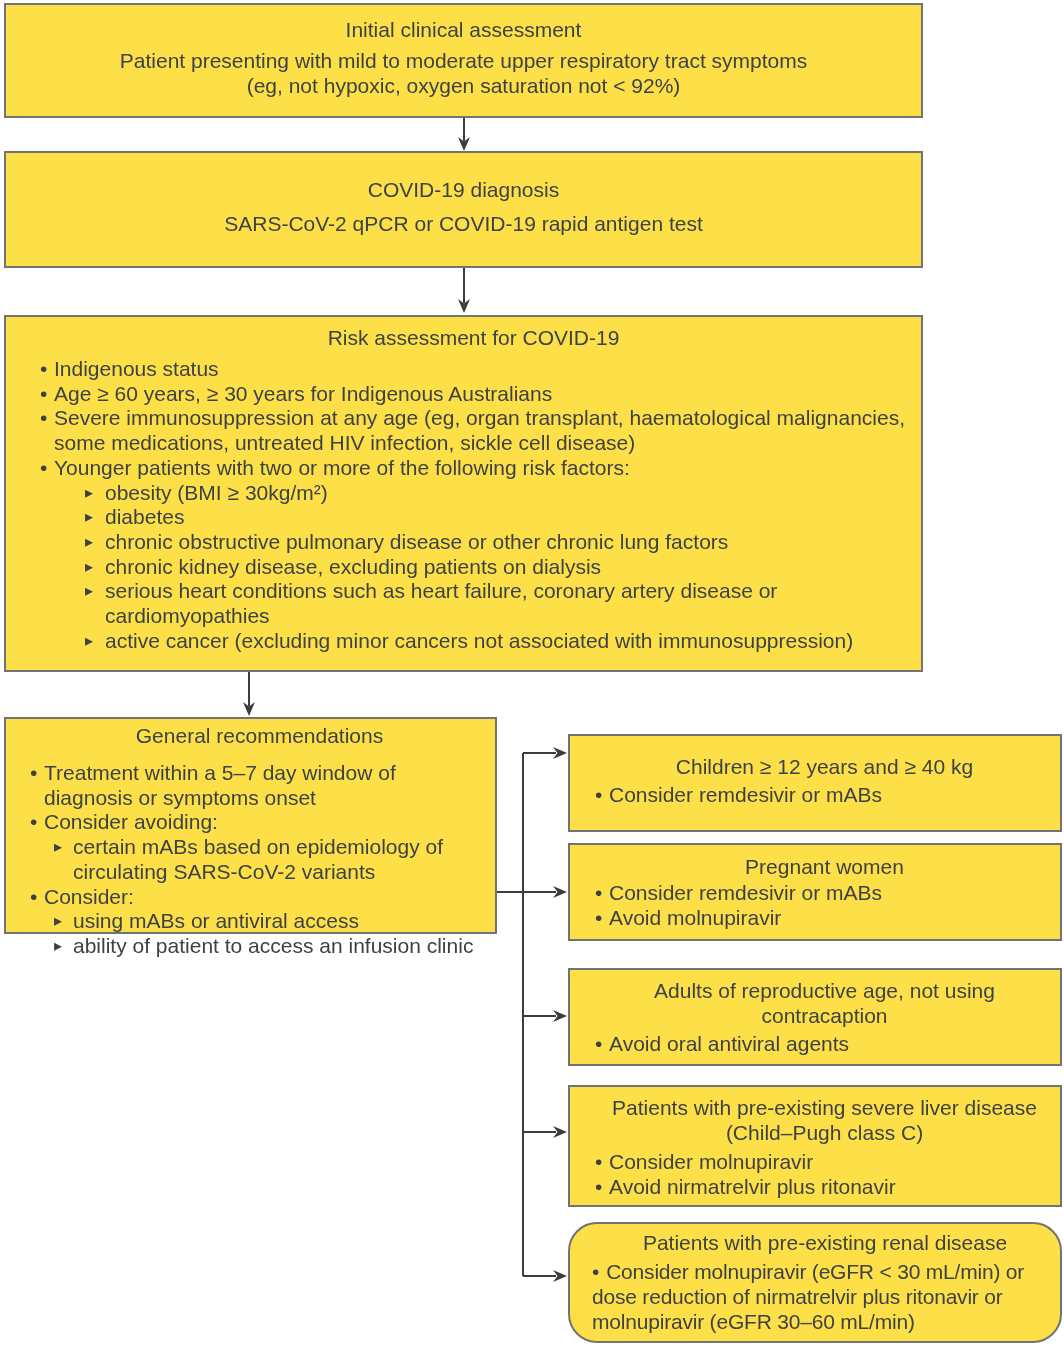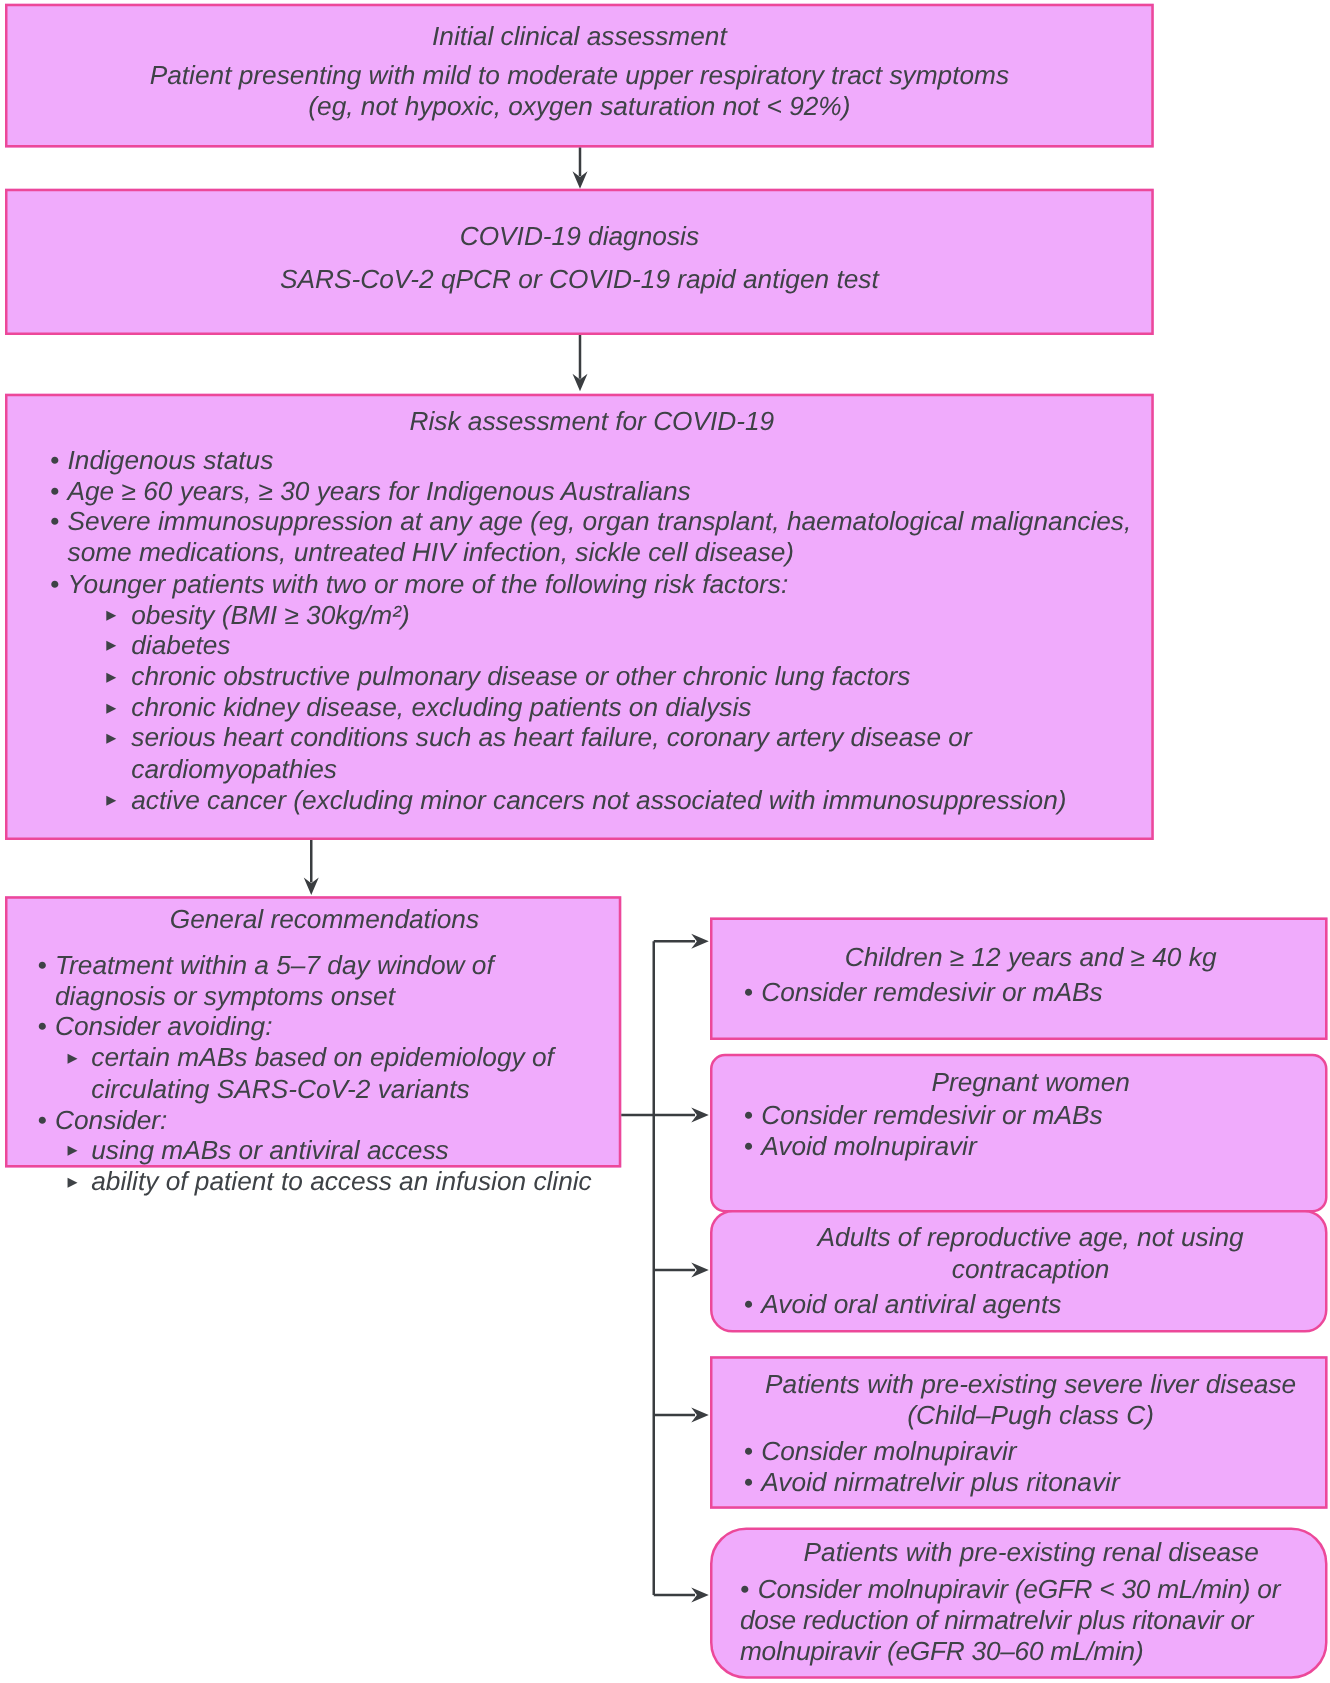--- a/index.html
+++ b/index.html
@@ -12,46 +12,45 @@
     width: 1064px;
     height: 1346px;
     background: #ffffff;
     font-family: "Liberation Sans", "DejaVu Sans", sans-serif;
     color: #3e4246;
     font-size: 21px;
   }
   .box {
     position: absolute;
     box-sizing: border-box;
-    border: 2px solid #ec4899;
-    background: #f0abfc;
-    font-style: italic;
+    border: 2px solid #737373;
+    background: #fde047;
   }
   .title {
     text-align: center;
     line-height: 26px;
   }
   .centerline {
     text-align: center;
     line-height: 25px;
   }
   
   .b-initial   { left: 4px;  top: 3px;    width: 919px; height: 115px; padding-top: 12px; }
   .b-initial .title { margin-bottom: 5px; }
   .b-diag      { left: 4px;  top: 151px;  width: 919px; height: 117px; padding-top: 24px; }
   .b-diag .title { margin-bottom: 8px; }
   .b-risk      { left: 4px;  top: 315px;  width: 919px; height: 357px; padding: 8px 14px 0 34px; }
   .b-risk .bullets { margin-top: 6px; line-height: 24.7px; }
   .b-general   { left: 4px;  top: 717px;  width: 493px; height: 217px; padding: 4px 6px 0 24px; }
   .b-general .bullets { margin-top: 12px; line-height: 24.7px; }
   .b-children  { left: 568px; top: 718px;  width: 494px; height: 98px;  padding: 18px 6px 0 25px; margin-top: 16px; }
   .b-children .bullets { margin-top: 2px; line-height: 25px; }
-  .b-pregnant  { left: 568px; top: 843px;  width: 494px; height: 127px;  padding: 9px 6px 0 25px; border-radius: 12px; }
+  .b-pregnant  { left: 568px; top: 843px;  width: 494px; height: 98px;  padding: 9px 6px 0 25px; }
   .b-pregnant .bullets { line-height: 25px; }
-  .b-repro     { left: 568px; top: 968px;  width: 494px; height: 98px;  padding: 8px 6px 0 25px; border-radius: 18px; }
+  .b-repro     { left: 568px; top: 968px;  width: 494px; height: 98px;  padding: 8px 6px 0 25px; }
   .b-repro .title { line-height: 25px; max-width: 440px; margin: 0 auto; }
   .b-repro .bullets { margin-top: 3px; line-height: 25px; }
   .b-liver     { left: 568px; top: 1085px; width: 494px; height: 122px; padding: 8px 6px 0 25px; }
   .b-liver .title { line-height: 25px; max-width: 430px; margin: 0 auto; }
   .b-liver .bullets { margin-top: 4px; line-height: 25px; }
   .b-renal     { left: 568px; top: 1222px; width: 494px; height: 121px; padding: 6px 2px 0 22px; border-radius: 29px; }
   .b-renal .body { margin-top: 3px; line-height: 25px; letter-spacing: -0.2px; }
   
   .row { display: flex; }
   .mk  { flex: none; width: 14px; }

